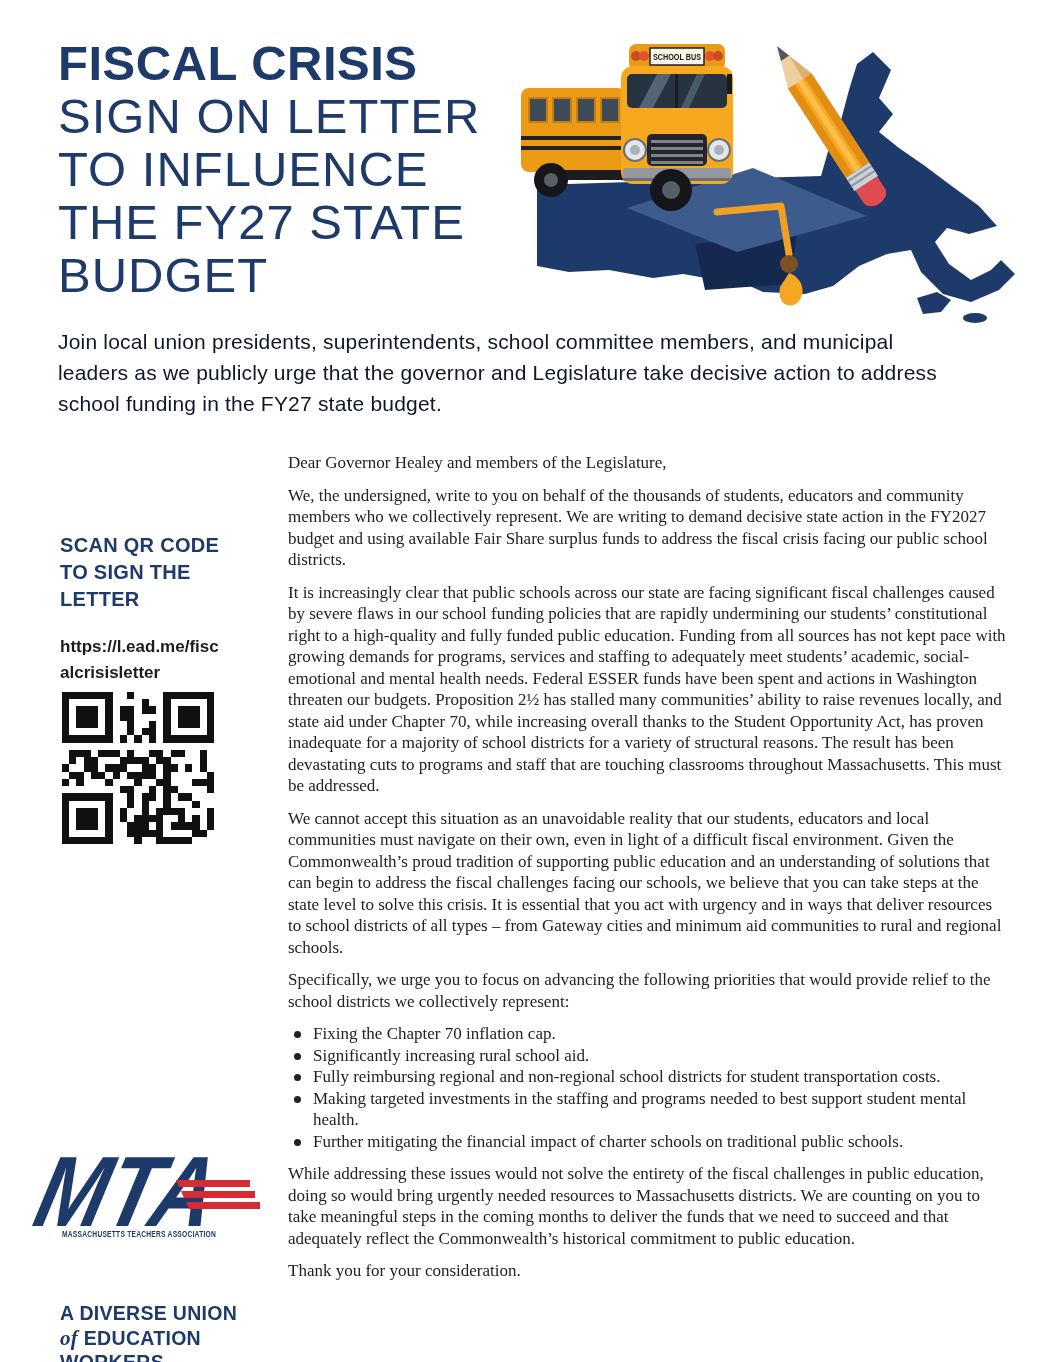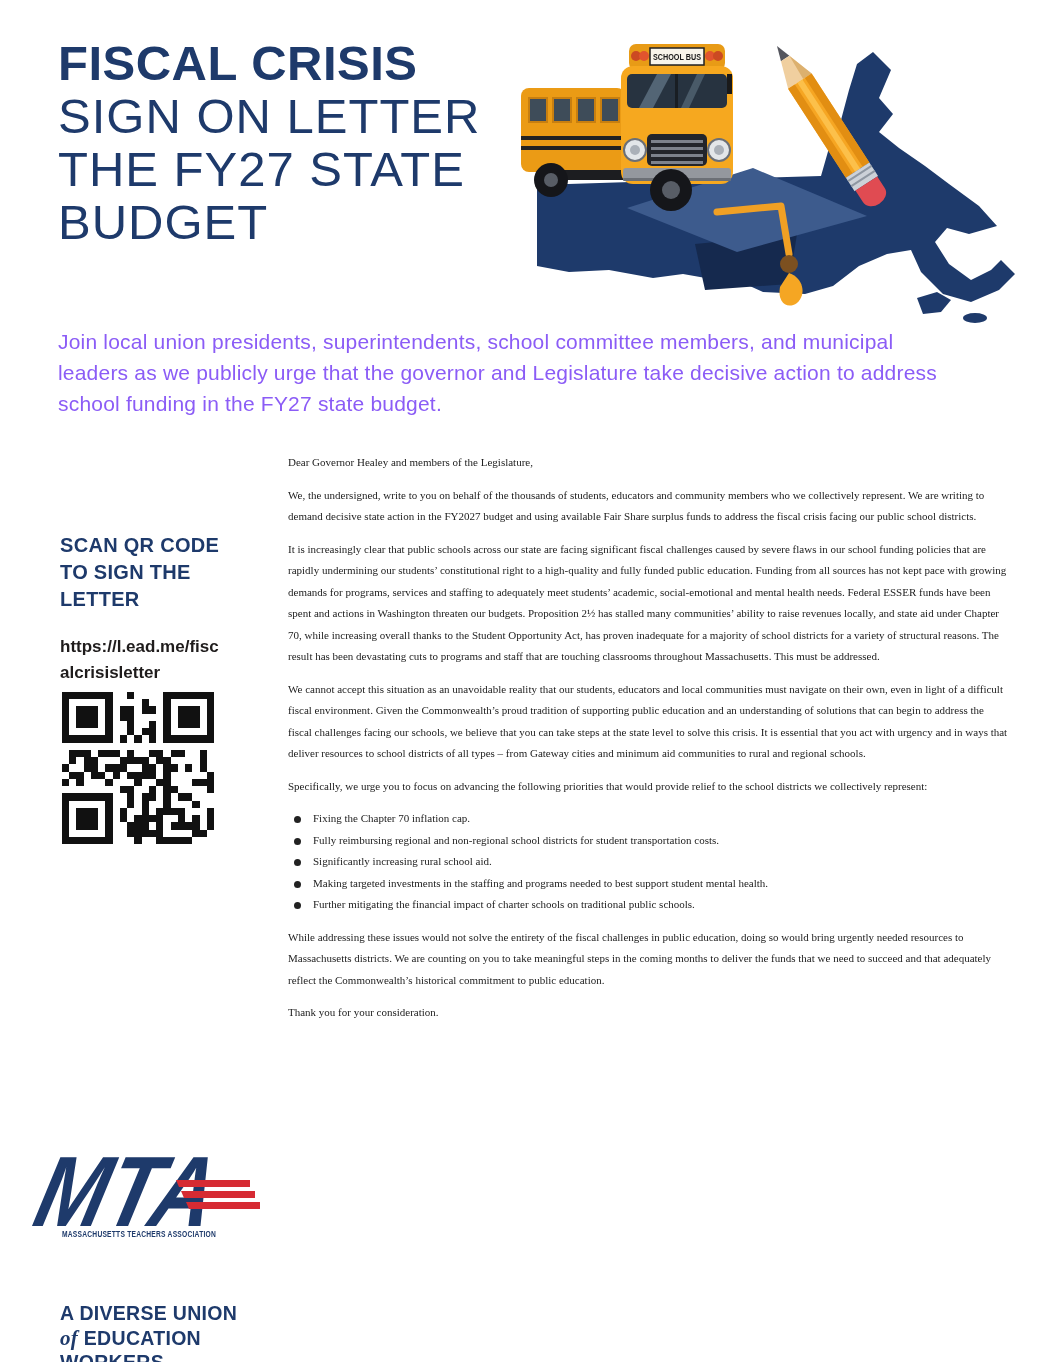--- a/index.html
+++ b/index.html
@@ -11,50 +11,51 @@
 
   
   .title-block{position:absolute;left:58px;top:36px;width:470px}
   .title-bold{font-family:"Liberation Sans",sans-serif;font-weight:800;font-size:49px;line-height:54px;letter-spacing:.5px;color:var(--navy)}
   .title-line{font-family:"Liberation Sans",sans-serif;font-weight:400;font-size:49px;line-height:53px;letter-spacing:1px;color:var(--navy)}
 
   
   .hero{position:absolute;left:505px;top:30px;width:530px;height:300px}
 
   
-  .intro{position:absolute;left:58px;top:326px;width:885px;font-size:21px;line-height:31px;letter-spacing:.2px;color:#8b5cf6}
+  .intro{position:absolute;left:58px;top:326px;width:885px;font-size:21px;line-height:31px;letter-spacing:.2px;color:#0f172a}
 
   
   .scan{position:absolute;left:60px;top:532px;width:168px}
   .scan-heading{font-weight:700;font-size:20px;line-height:27px;color:var(--navy);letter-spacing:.3px}
   .scan-url{margin-top:21px;font-weight:700;font-size:17px;line-height:26px;color:#1f1c1c;word-break:break-all}
   .qr{position:absolute;left:62px;top:692px;width:152px;height:152px}
   .qr svg{width:100%;height:100%;display:block}
 
   
-  .letter{position:absolute;left:288px;top:452px;width:720px;font-family:"Liberation Serif",serif;font-size:11px;line-height:21.5px;color:#222}
+  .letter{position:absolute;left:288px;top:452px;width:720px;font-family:"Liberation Serif",serif;font-size:17px;line-height:21.5px;color:#222}
   .letter p{margin:0 0 11px}
   .letter ul{list-style:none;margin:11px 0 11px;padding:0}
   .letter li{position:relative;padding-left:25px}
   .letter li::before{content:"";position:absolute;left:6px;top:8px;width:7px;height:7px;border-radius:50%;background:#222}
   .thanks{margin-top:27px}
 
   
   .mta-logo{position:absolute;left:26px;top:1148px;width:240px;height:96px}
   .tagline{position:absolute;left:60px;top:1301px;font-weight:700;font-size:19.5px;line-height:24.5px;color:var(--navy);letter-spacing:.3px}
   .tagline .of{font-family:"Liberation Serif",serif;font-style:italic;font-weight:600;font-size:21px}
 </style>
 </head>
 <body>
 
 <div class="page">
 
   <div class="title-block">
     <div class="title-bold">FISCAL CRISIS</div>
     <div class="title-line">SIGN ON LETTER</div>
+    <div class="title-line">TO INFLUENCE</div>
     <div class="title-line">THE FY27 STATE</div>
     <div class="title-line">BUDGET</div>
   </div>
 
   <div class="hero">
     <svg viewBox="0 0 530 300" width="530" height="300">
 
       <g>
         <path fill="#1e3a6b" d="M32,155 L316,146 L324,118 L336,90 L344,60 L352,34 L368,22 L386,40 L374,68 L388,84 L374,102 L394,118 L420,136 L444,154 L474,176 L492,196 L464,204 L442,198 L430,212 L444,234 L466,250 L486,240 L496,230 L510,244 L494,260 L466,272 L438,264 L416,242 L406,220 L382,224 L354,236 L328,256 L300,264 L258,262 L236,252 L212,250 L178,244 L148,248 L104,240 L64,242 L32,236 Z"></path>
         <path fill="#1e3a6b" d="M412,268 l20,-6 l14,8 l-10,12 l-18,2 z"></path>
@@ -139,22 +140,22 @@
   </div>
 
   <div class="letter">
     <p>Dear Governor Healey and members of the Legislature,</p>
     <p>We, the undersigned, write to you on behalf of the thousands of students, educators and community members who we collectively represent. We are writing to demand decisive state action in the FY2027 budget and using available Fair Share surplus funds to address the fiscal crisis facing our public school districts.</p>
     <p>It is increasingly clear that public schools across our state are facing significant fiscal challenges caused by severe flaws in our school funding policies that are rapidly undermining our students’ constitutional right to a high-quality and fully funded public education. Funding from all sources has not kept pace with growing demands for programs, services and staffing to adequately meet students’ academic, social-emotional and mental health needs. Federal ESSER funds have been spent and actions in Washington threaten our budgets. Proposition 2½ has stalled many communities’ ability to raise revenues locally, and state aid under Chapter 70, while increasing overall thanks to the Student Opportunity Act, has proven inadequate for a majority of school districts for a variety of structural reasons. The result has been devastating cuts to programs and staff that are touching classrooms throughout Massachusetts. This must be addressed.</p>
     <p>We cannot accept this situation as an unavoidable reality that our students, educators and local communities must navigate on their own, even in light of a difficult fiscal environment. Given the Commonwealth’s proud tradition of supporting public education and an understanding of solutions that can begin to address the fiscal challenges facing our schools, we believe that you can take steps at the state level to solve this crisis. It is essential that you act with urgency and in ways that deliver resources to school districts of all types – from Gateway cities and minimum aid communities to rural and regional schools.</p>
     <p>Specifically, we urge you to focus on advancing the following priorities that would provide relief to the school districts we collectively represent:</p>
     <ul>
       <li>Fixing the Chapter 70 inflation cap.</li>
+      <li>Significantly increasing rural school aid.</li>
       <li>Fully reimbursing regional and non-regional school districts for student transportation costs.</li>
-      <li>Significantly increasing rural school aid.</li>
       <li>Making targeted investments in the staffing and programs needed to best support student mental health.</li>
       <li>Further mitigating the financial impact of charter schools on traditional public schools.</li>
     </ul>
     <p>While addressing these issues would not solve the entirety of the fiscal challenges in public education, doing so would bring urgently needed resources to Massachusetts districts. We are counting on you to take meaningful steps in the coming months to deliver the funds that we need to succeed and that adequately reflect the Commonwealth’s historical commitment to public education.</p>
     <p class="thanks">Thank you for your consideration.</p>
   </div>
 
   <div class="mta-logo">
     <svg viewBox="0 0 240 96" width="240" height="96">
       <g transform="translate(16,0) skewX(-14)">

